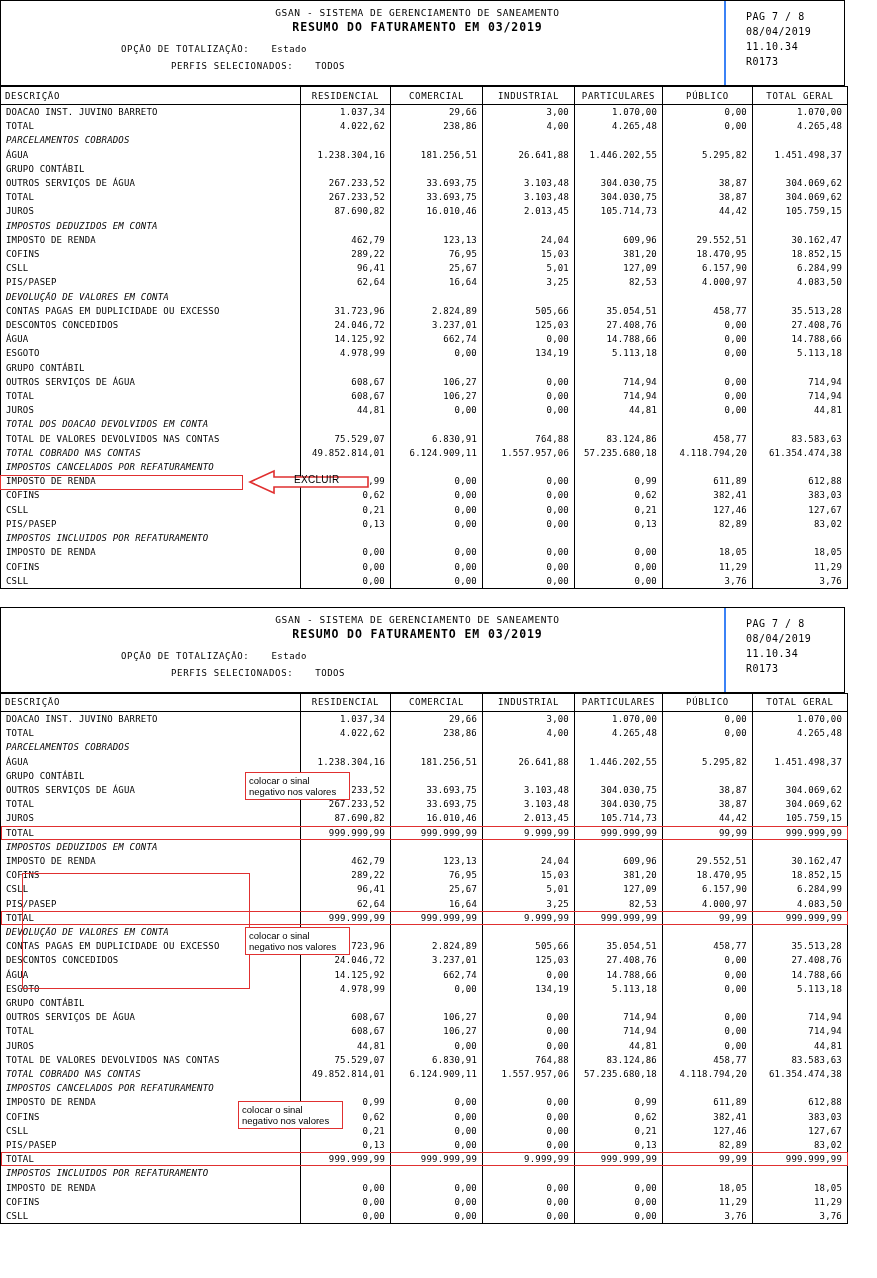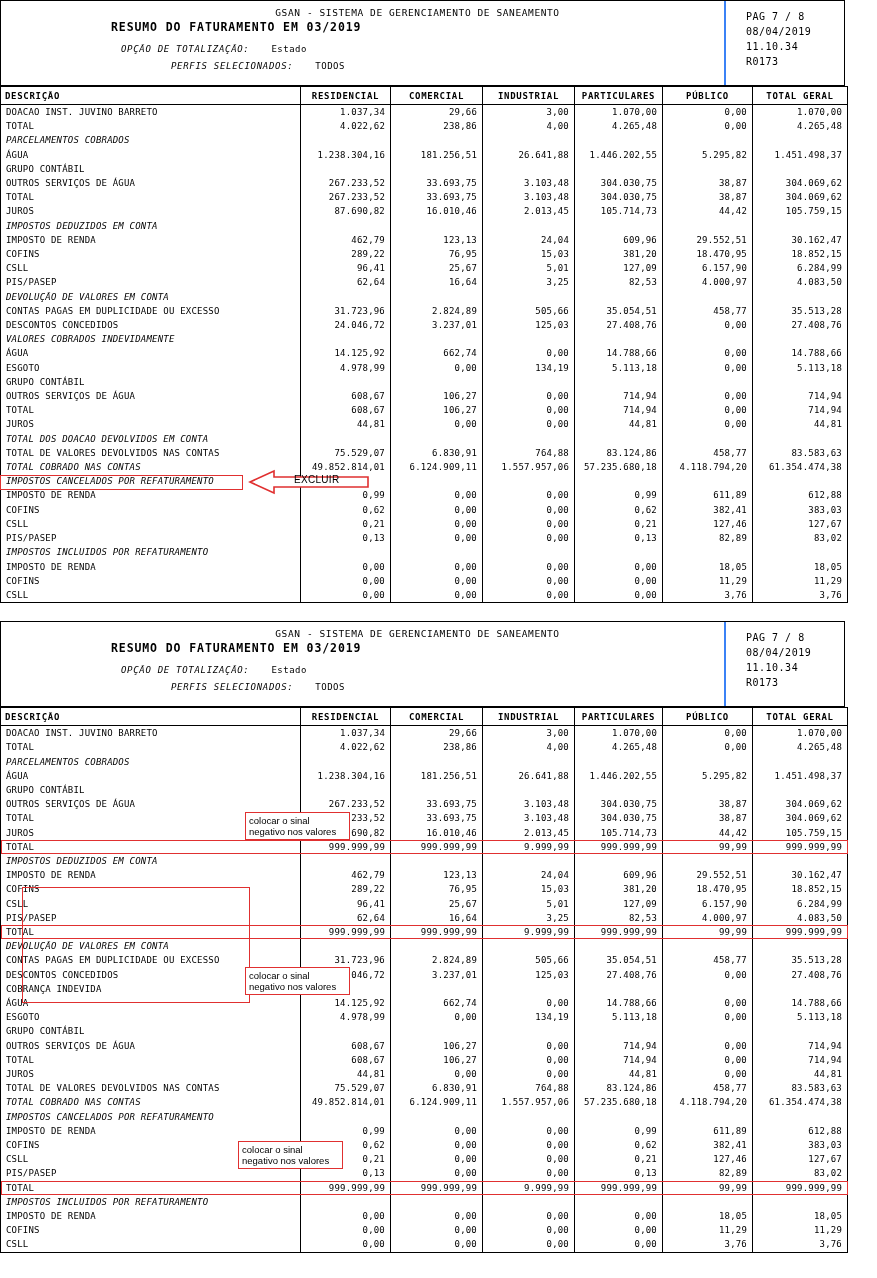--- a/index.html
+++ b/index.html
@@ -48,47 +48,47 @@
     padding: 8px 0 0 20px;
     box-sizing: border-box;
     line-height: 15px;
   }
   .sys-title {
     text-align: center;
     font-size: 9.5px;
     letter-spacing: .6px;
   }
   .rep-title {
-    text-align: left;
+    text-align: center;
     font-size: 11.5px;
     font-weight: bold;
     letter-spacing: .9px;
     margin-top: 2px;
   }
   .opt-line {
     font-size: 9px;
     letter-spacing: .5px;
     margin-top: 10px;
     margin-left: 10px;
   }
-  .opt-line .lbl { letter-spacing: .7px; font-style: italic; }
+  .opt-line .lbl { letter-spacing: .7px; }
   .opt-line .val { margin-left: 16px; }
   .opt-line.second { margin-top: 7px; margin-left: 28px; padding-left: 32px;}
 
   
   table.rep {
     border-collapse: collapse;
     width: 845px;
     font-size: 9px;
     letter-spacing: .2px;
     table-layout: fixed;
   }
   table.rep th {
     border: 1px solid #000;
-    font-weight: bold;
+    font-weight: normal;
     font-size: 9px;
     letter-spacing: .7px;
     height: 17px;
     padding: 0 4px;
   }
   table.rep th.desc { text-align: left; }
   table.rep td {
     padding: 0 5px;
     height: 14.2px;
     line-height: 14.2px;
@@ -123,21 +123,20 @@
   .note {
     position: absolute;
     border: 1.2px solid #e03030;
     background: #fff;
     font-family: "Liberation Sans", sans-serif;
     font-size: 9.5px;
     color: #000;
     line-height: 11px;
     padding: 2px 3px;
     box-sizing: border-box;
-    margin-top: 26px;
   }
   .arrow-wrap {
     position: absolute;
     pointer-events: none;
   }
   .excluir-label {
     position: absolute;
     font-family: "Liberation Sans", sans-serif;
     font-size: 10px;
     color: #000;
@@ -333,29 +332,20 @@
           <tr>
             <td class="desc ind1">DESCONTOS CONCEDIDOS</td>
             <td class="num vline-l">24.046,72</td>
             <td class="num vline-l">3.237,01</td>
             <td class="num vline-l">125,03</td>
             <td class="num vline-l">27.408,76</td>
             <td class="num vline-l">0,00</td>
             <td class="num vline-l last">27.408,76</td>
           </tr>
           <tr>
-            <td class="desc ind0">VALORES COBRADOS INDEVIDAMENTE</td>
-            <td class="num vline-l"></td>
-            <td class="num vline-l"></td>
-            <td class="num vline-l"></td>
-            <td class="num vline-l"></td>
-            <td class="num vline-l"></td>
-            <td class="num vline-l last"></td>
-          </tr>
-          <tr>
             <td class="desc ind1">ÁGUA</td>
             <td class="num vline-l">14.125,92</td>
             <td class="num vline-l">662,74</td>
             <td class="num vline-l">0,00</td>
             <td class="num vline-l">14.788,66</td>
             <td class="num vline-l">0,00</td>
             <td class="num vline-l last">14.788,66</td>
           </tr>
           <tr>
             <td class="desc ind1">ESGOTO</td>
@@ -724,29 +714,20 @@
           <tr>
             <td class="desc ind1">DESCONTOS CONCEDIDOS</td>
             <td class="num vline-l">24.046,72</td>
             <td class="num vline-l">3.237,01</td>
             <td class="num vline-l">125,03</td>
             <td class="num vline-l">27.408,76</td>
             <td class="num vline-l">0,00</td>
             <td class="num vline-l last">27.408,76</td>
           </tr>
           <tr>
-            <td class="desc ind1">COBRANÇA INDEVIDA</td>
-            <td class="num vline-l"></td>
-            <td class="num vline-l"></td>
-            <td class="num vline-l"></td>
-            <td class="num vline-l"></td>
-            <td class="num vline-l"></td>
-            <td class="num vline-l last"></td>
-          </tr>
-          <tr>
             <td class="desc ind2">ÁGUA</td>
             <td class="num vline-l">14.125,92</td>
             <td class="num vline-l">662,74</td>
             <td class="num vline-l">0,00</td>
             <td class="num vline-l">14.788,66</td>
             <td class="num vline-l">0,00</td>
             <td class="num vline-l last">14.788,66</td>
           </tr>
           <tr>
             <td class="desc ind2">ESGOTO</td>

